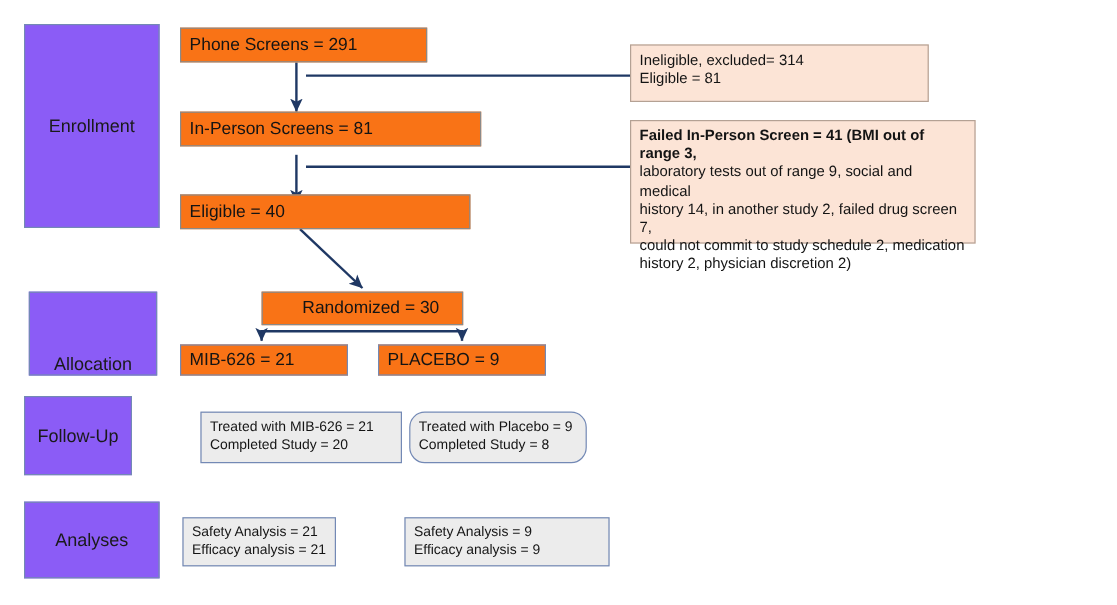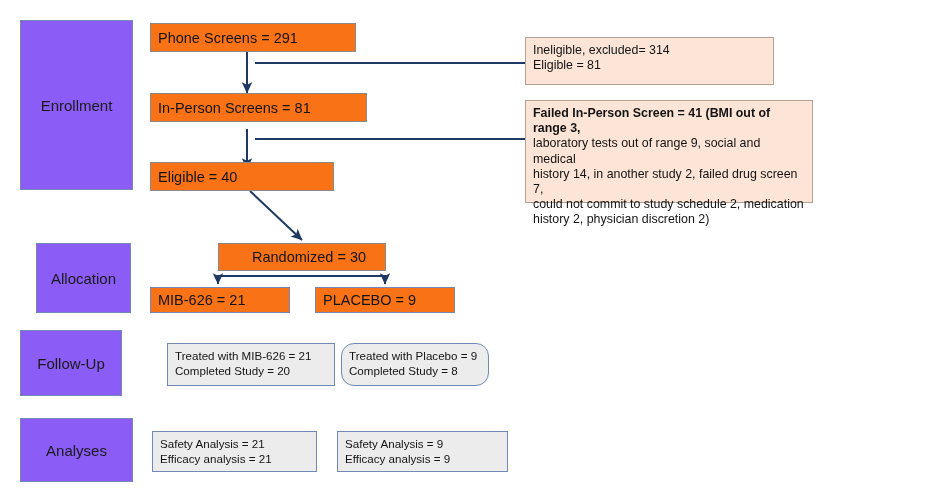--- a/index.html
+++ b/index.html
@@ -96,37 +96,37 @@
     <line x1="250" y1="191" x2="302" y2="240" stroke="#1f3864" stroke-width="2" marker-end="url(#arrowhead)"></line>
 
     <line x1="217" y1="276" x2="386" y2="276" stroke="#1f3864" stroke-width="2"></line>
     <line x1="218" y1="275" x2="218" y2="284" stroke="#1f3864" stroke-width="2" marker-end="url(#arrowhead)"></line>
     <line x1="385" y1="275" x2="385" y2="284" stroke="#1f3864" stroke-width="2" marker-end="url(#arrowhead)"></line>
   </svg>
 
   <div class="stage-box" style="left:20px; top:20px; width:113px; height:170px;">
     <span>Enrollment</span>
   </div>
-  <div class="stage-box" style="left:36px; top:243px; width:95px; height:70px;">
+  <div class="stage-box" style="left:24px; top:243px; width:107px; height:70px;align-items:flex-end;">
     <span>Allocation</span>
   </div>
-  <div class="stage-box" style="left:20px; top:330px; width:102px; height:66px;">
+  <div class="stage-box" style="left:20px; top:330px; width:90px; height:66px;">
     <span>Follow-Up</span>
   </div>
   <div class="stage-box" style="left:20px; top:418px; width:113px; height:64px;">
     <span>Analyses</span>
   </div>
 
   <div class="flow-box" style="left:150px; top:23px; width:206px; height:29px;">
     <span>Phone Screens = 291</span>
   </div>
-  <div class="flow-box" style="left:150px; top:93px; width:217px; height:29px;">
+  <div class="flow-box" style="left:150px; top:93px; width:251px; height:29px;">
     <span>In-Person Screens = 81</span>
   </div>
-  <div class="flow-box" style="left:150px; top:162px; width:184px; height:29px;">
+  <div class="flow-box" style="left:150px; top:162px; width:242px; height:29px;">
     <span>Eligible = 40</span>
   </div>
 
   <div class="note-box" style="left:525px; top:37px; width:249px; height:48px;">
     <span class="line">Ineligible, excluded= 314</span>
     <span class="line">Eligible = 81</span>
   </div>
   <div class="note-box" style="left:525px; top:100px; width:288px; height:103px;">
     <span class="line first">Failed In-Person Screen = 41 (BMI out of range 3,</span>
     <span class="line">laboratory tests out of range 9, social and medical</span>
@@ -147,21 +147,21 @@
 
   <div class="small-box" style="left:167px; top:343px; width:168px; height:43px;">
     <span class="line">Treated with MIB-626 = 21</span>
     <span class="line">Completed Study = 20</span>
   </div>
   <div class="small-box" style="left:341px; top:343px; width:148px; height:43px;border-radius:13px;">
     <span class="line">Treated with Placebo = 9</span>
     <span class="line">Completed Study = 8</span>
   </div>
 
-  <div class="small-box" style="left:152px; top:431px; width:165px; height:41px;">
+  <div class="small-box" style="left:152px; top:431px; width:128px; height:41px;">
     <span class="line">Safety Analysis = 21</span>
     <span class="line">Efficacy analysis = 21</span>
   </div>
   <div class="small-box" style="left:337px; top:431px; width:171px; height:41px;">
     <span class="line">Safety Analysis = 9</span>
     <span class="line">Efficacy analysis = 9</span>
   </div>
 
 </div>
 

